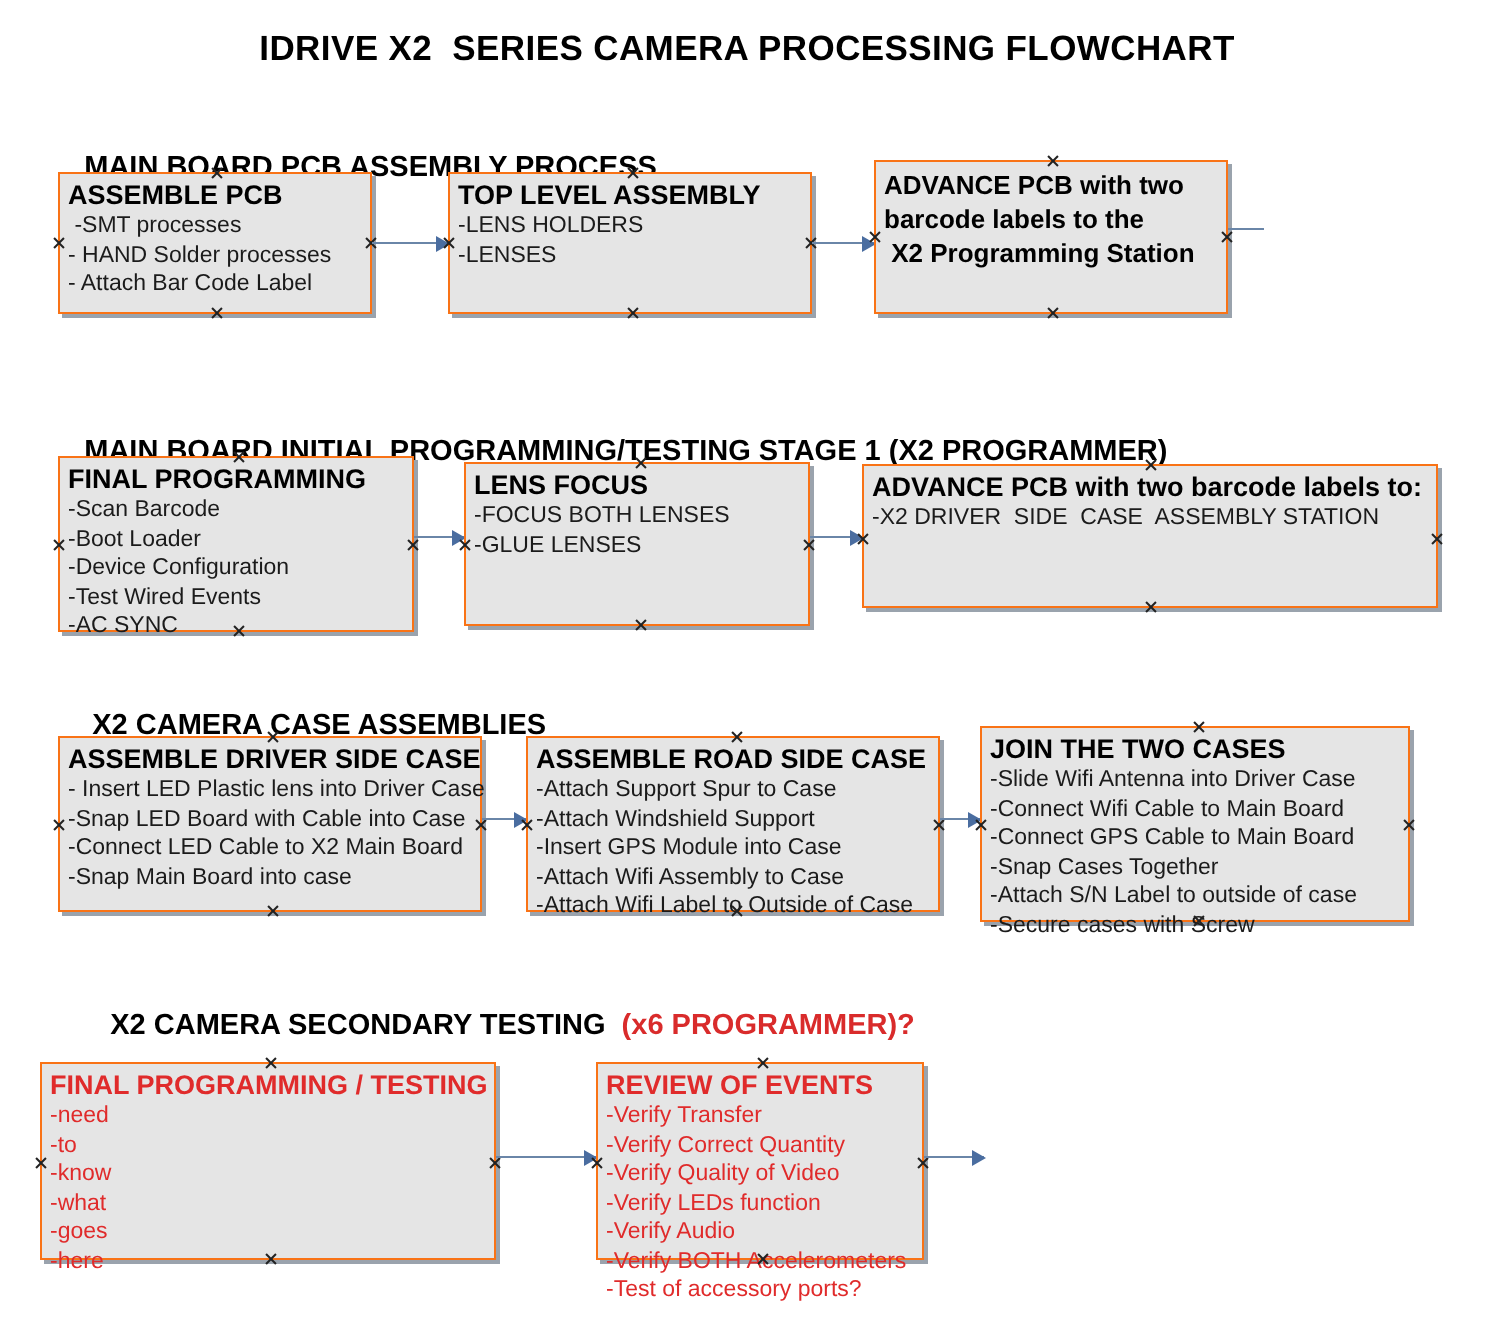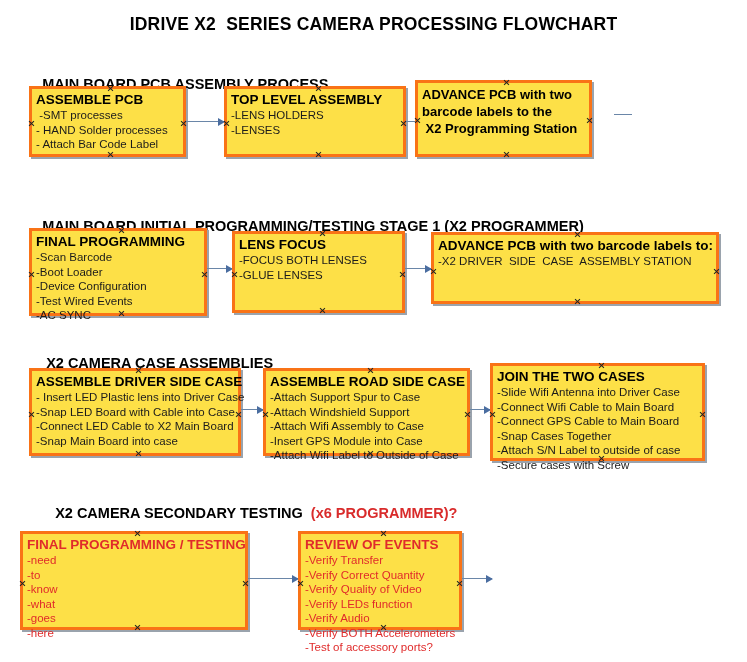--- a/index.html
+++ b/index.html
@@ -39,22 +39,22 @@
     color: #000000;
     white-space: pre;
   }
   .section-title .accent {
     color: #d92b2b;
   }
   
   .box {
     position: absolute;
     box-sizing: border-box;
-    background: #fde047;
-    border: 3px solid #f97316;
+    background: #e5e5e5;
+    border: 1px solid #f97316;
     box-shadow: 2px 2px 0 0 #9aa3ad;
     overflow: visible;
   }
   .box-inner {
     padding: 3px 4px 0 4px;
   }
   .box-title {
     font-size: 13.5px;
     font-weight: bold;
     color: #000000;
@@ -148,21 +148,21 @@
     <div class="handle" style="left:-4px; top:31px;"></div>
     <div class="handle" style="right:-4px; top:31px;"></div>
     <div class="handle" style="left:88px; top:-4px;"></div>
     <div class="handle" style="left:88px; bottom:-4px;"></div>
   </div>
 
   <div class="conn" style="left:406px; top:121px; width:31px;">
     <span class="arrowhead"></span>
   </div>
 
-  <div class="box tall-title" style="left:415px; top:80px; width:177px; height:77px;">
+  <div class="box tall-title" style="left:437px; top:80px; width:177px; height:77px;">
     <div class="box-inner">
       <div class="box-title">ADVANCE PCB with two
 barcode labels to the
  X2 Programming Station</div>
     </div>
     <div class="handle" style="left:-4px; top:34px;"></div>
     <div class="handle" style="right:-4px; top:34px;"></div>
     <div class="handle" style="left:85px; top:-4px;"></div>
     <div class="handle" style="left:85px; bottom:-4px;"></div>
   </div>
@@ -238,22 +238,22 @@
 
   <div class="conn" style="left:241px; top:409px; width:22px;">
     <span class="arrowhead"></span>
   </div>
 
   <div class="box" style="left:263px; top:368px; width:207px; height:88px;">
     <div class="box-inner">
       <div class="box-title">ASSEMBLE ROAD SIDE CASE</div>
       <div class="box-line">-Attach Support Spur to Case</div>
       <div class="box-line">-Attach Windshield Support</div>
+      <div class="box-line">-Insert GPS Module into Case</div>
       <div class="box-line">-Attach Wifi Assembly to Case</div>
-      <div class="box-line">-Insert GPS Module into Case</div>
       <div class="box-line">-Attach Wifi Label to Outside of Case</div>
     </div>
     <div class="handle" style="left:-4px; top:40px;"></div>
     <div class="handle" style="right:-4px; top:40px;"></div>
     <div class="handle" style="left:101px; top:-4px;"></div>
     <div class="handle" style="left:101px; bottom:-4px;"></div>
   </div>
 
   <div class="conn" style="left:470px; top:409px; width:20px;">
     <span class="arrowhead"></span>

